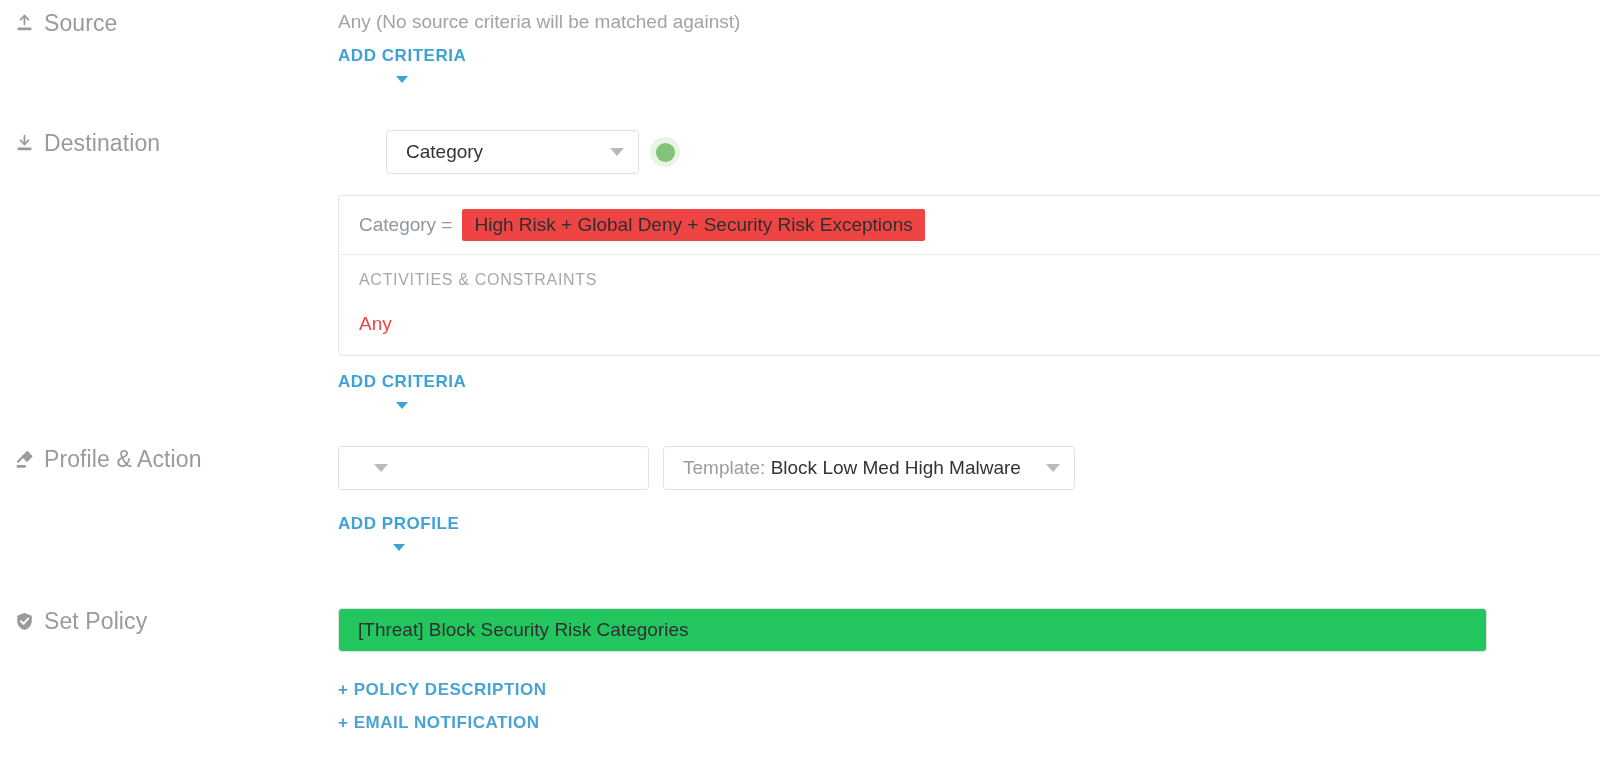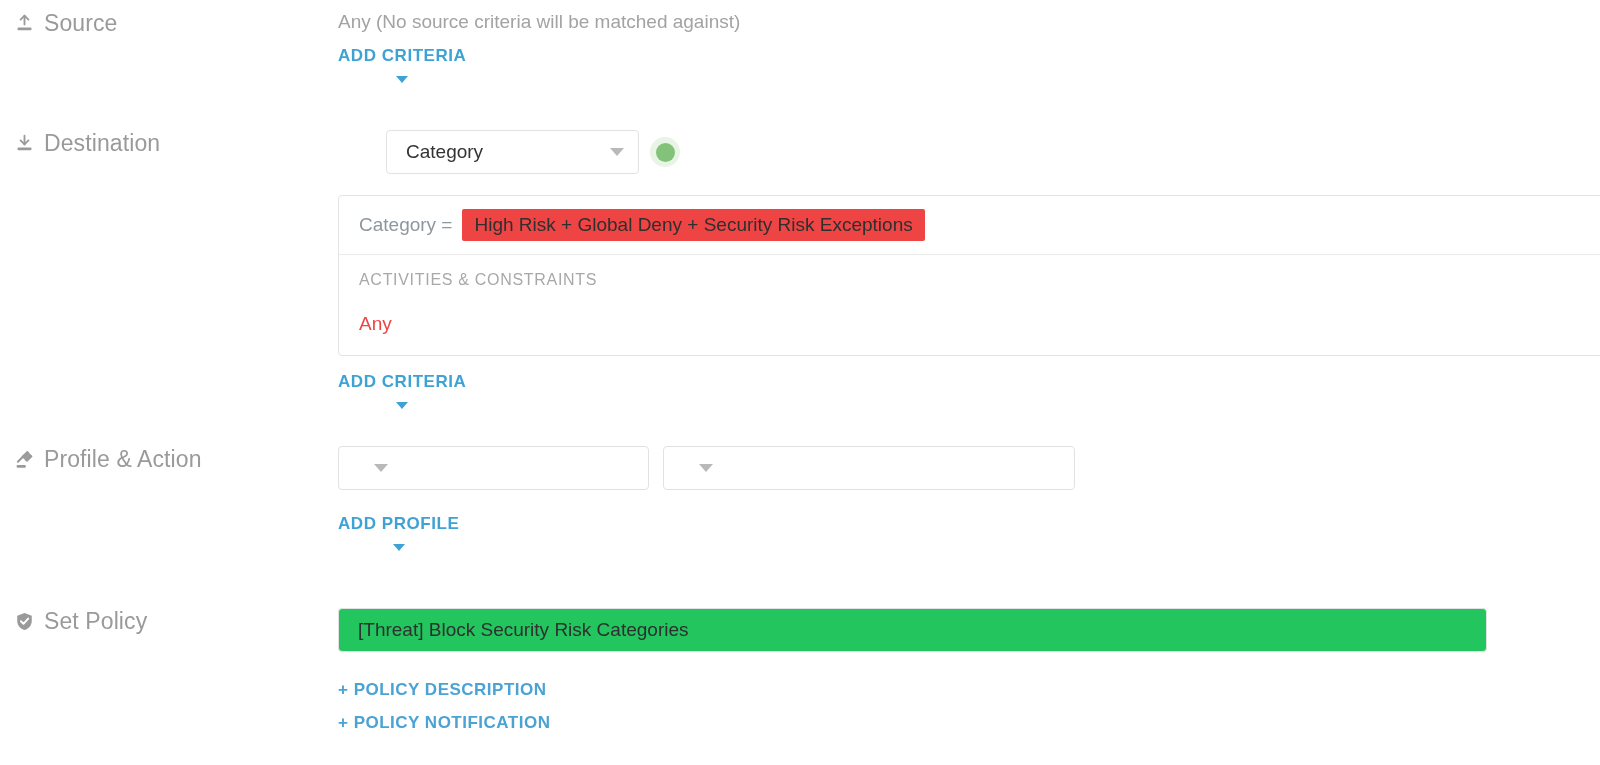--- a/index.html
+++ b/index.html
@@ -302,20 +302,21 @@
     </span>
     <span>Profile &amp; Action</span>
   </div>
 
   <div class="sec-body">
     <div style="display:flex; align-items:center; gap:14px;">
       <div class="select" style="width:311px;">
         <span class="arrow"></span>
       </div>
       <div class="select" style="width:412px;">
+        <span class="sel-text"><span class="pfx">Template:</span> <span>Block Low Med High Malware</span></span>
         <span class="arrow"></span>
       </div>
     </div>
 
     <div class="link" style="margin-top:24px;">
       <span>ADD PROFILE</span>
       <span class="caret"></span>
     </div>
   </div>
 </div>
@@ -327,15 +328,15 @@
         <path d="M12 2.2 L20.3 5.3 L20.3 11.4 C20.3 16.4 16.8 20.3 12 21.8 C7.2 20.3 3.7 16.4 3.7 11.4 L3.7 5.3 Z" fill="#9a9a9a"></path>
         <path d="M7.9 11.7 L10.8 14.6 L16.2 8.6" fill="none" stroke="#ffffff" stroke-width="2.2" stroke-linecap="round" stroke-linejoin="round"></path>
       </svg>
     </span>
     <span>Set Policy</span>
   </div>
 
   <div class="sec-body">
     <input class="text-input" type="text" value="[Threat] Block Security Risk Categories" style="">
     <div class="link-plus" style="margin-top:28px;">+ POLICY DESCRIPTION</div>
-    <div class="link-plus" style="margin-top:13px;">+ POLICY NOTIFICATION</div>
+    <div class="link-plus" style="margin-top:13px;">+ EMAIL NOTIFICATION</div>
   </div>
 </div>
 
 </body></html>

